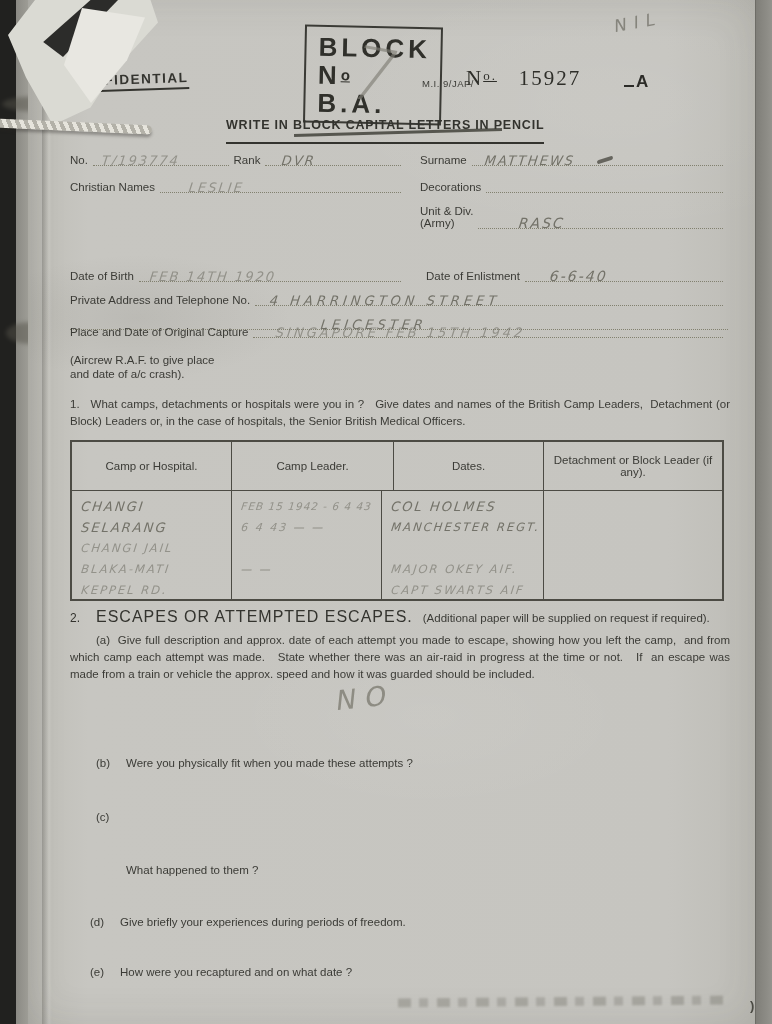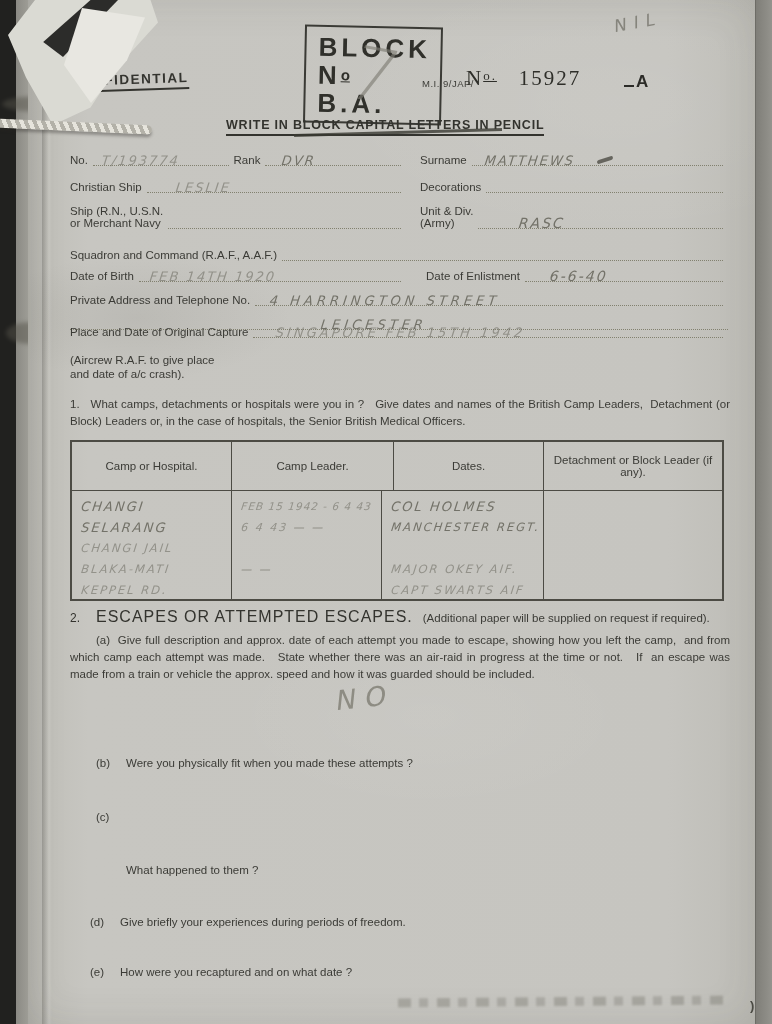--- a/index.html
+++ b/index.html
@@ -63,21 +63,21 @@
   .stamp-hand7{position:absolute;font-family:"DejaVu Sans",sans-serif;font-size:74px;font-weight:200;
     color:rgba(128,126,116,.65);transform:rotate(10deg) skewX(-8deg);}
   .mi9{font-size:9.5px;color:#3c3c37;letter-spacing:.5px;}
   .refno{font-family:"Liberation Serif", serif;font-size:21px;color:#2e2e29;letter-spacing:2px;}
   .refno .no-sup{font-size:13px;text-decoration:underline;vertical-align:5px;}
   .ref-suffix{font-weight:bold;font-size:17px;color:#2b2b27;}
   .suffix-dash{display:inline-block;width:10px;border-bottom:2px solid #2b2b27;height:12px;margin-right:2px;}
   .nil{font-family:"DejaVu Sans",sans-serif;font-size:17px;color:rgba(118,116,107,.8);
     letter-spacing:7px;transform:rotate(-10deg) skewX(-10deg);}
   .formtitle{font-weight:bold;font-size:12.5px;letter-spacing:.8px;color:#33332e;
-    border-bottom:2px solid #33332e;padding-bottom:2px;}
+    border-bottom:2px solid #33332e;padding-bottom:10px;}
   .strike{position:absolute;height:2.5px;background:rgba(58,57,50,.8);transform:rotate(-1.6deg);}
   
   .ctable{position:absolute;border:2px solid #4c4b44;}
   .ctable .hrow{display:flex;border-bottom:1.5px solid #4c4b44;height:48px;}
   .ctable .hcell{display:flex;align-items:center;justify-content:center;text-align:center;
     font-size:11.5px;color:#3b3b36;border-right:1px solid #4c4b44;padding:2px 8px;box-sizing:border-box;}
   .ctable .hcell:last-child{border-right:none;}
   .ctable .brow{display:flex;height:108px;}
   .ctable .bcell{border-right:1px solid #4c4b44;box-sizing:border-box;padding:5px 8px;position:relative;}
   .ctable .bcell:last-child{border-right:none;}
@@ -141,45 +141,37 @@
         </span>
     </div>
     <div class="row" style="left:392px;top:152px;width:308px;">
       <span class="pr lbl">Surname</span>
       <span class="dotline">
           <span class="hw hw-on-line" style="left:12px;"><span>MATTHEWS</span><span class="surname-mark"></span></span>
         </span>
     </div>
 
     <div class="row" style="left:42px;top:179px;width:336px;">
-      <span class="pr lbl">Christian Ship</span>
+      <span class="pr lbl">Christian Names</span>
       <span class="dotline">
           <span class="hw hw-on-line hw-faint" style="left:28px;">LESLIE</span>
         </span>
     </div>
     <div class="row" style="left:392px;top:179px;width:308px;">
       <span class="pr lbl">Decorations</span>
       <span class="dotline"></span>
     </div>
 
-    <div class="row" style="left:42px;top:205px;width:336px;">
-      <span class="pr lbl"><span>Ship (R.N., U.S.N.</span><br><span>or Merchant Navy</span></span>
-      <span class="dotline"></span>
-    </div>
     <div class="row" style="left:392px;top:205px;width:308px;">
       <span class="pr lbl"><span>Unit &amp; Div.</span><br><span>(Army)</span></span>
       <span class="dotline">
           <span class="hw hw-on-line" style="left:40px;font-size:14px;">RASC</span>
         </span>
     </div>
 
-    <div class="row" style="left:42px;top:247px;width:658px;">
-      <span class="pr lbl">Squadron and Command (R.A.F., A.A.F.)</span>
-      <span class="dotline"></span>
-    </div>
 
     <div class="row" style="left:42px;top:268px;width:336px;">
       <span class="pr lbl">Date of Birth</span>
       <span class="dotline">
           <span class="hw hw-on-line hw-faint" style="left:10px;">FEB 14TH 1920</span>
         </span>
     </div>
     <div class="row" style="left:398px;top:268px;width:302px;">
       <span class="pr lbl">Date of Enlistment</span>
       <span class="dotline">

